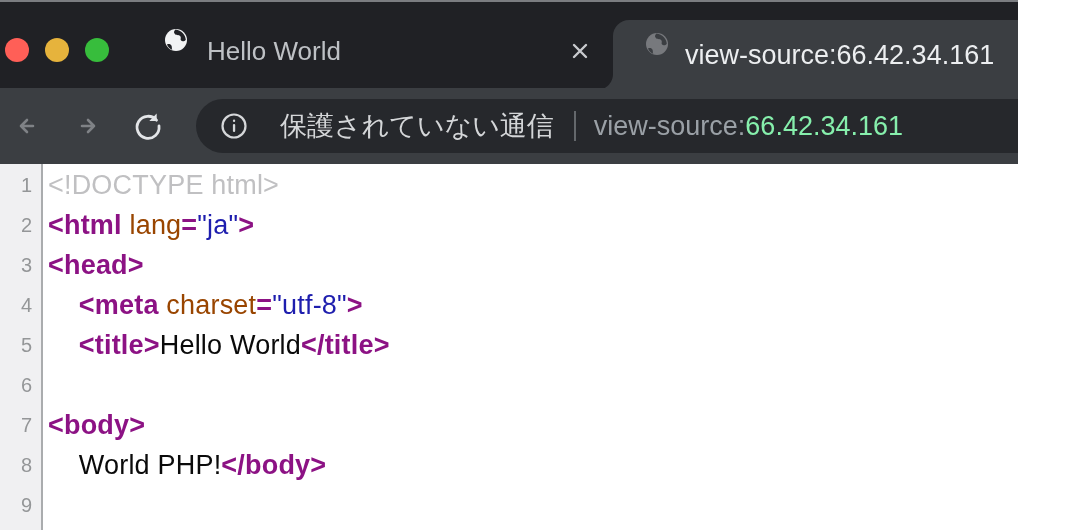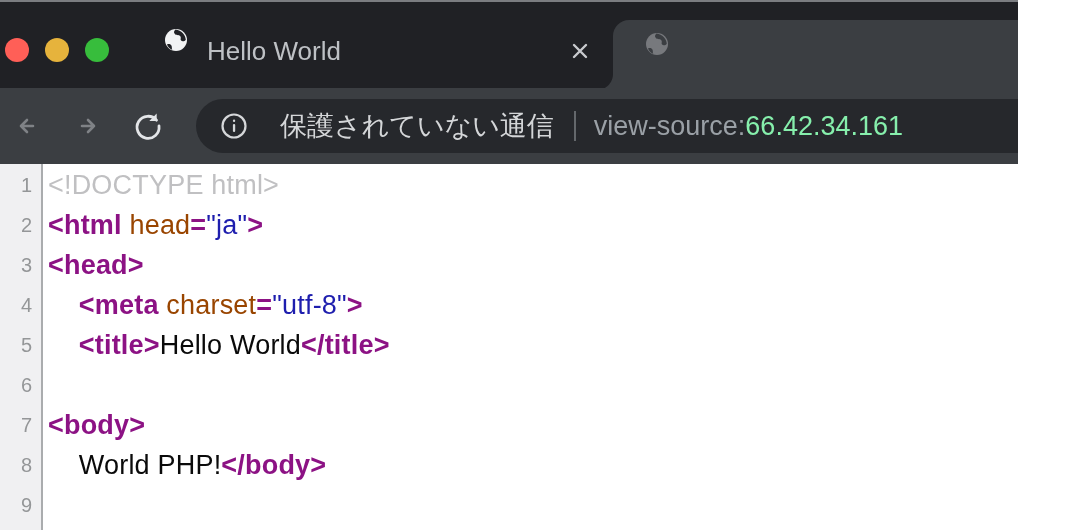--- a/index.html
+++ b/index.html
@@ -87,20 +87,21 @@
     </div>
 
     <div class="tab-active">
       <span class="fav">
         <svg width="24" height="24" viewBox="0 0 24 24">
           <circle cx="12" cy="12" r="11" fill="#77797d"></circle>
           <path fill="#3b3e42" d="M11.5 1.6c-1.8 1.4-2 3.4-.4 4.6 1.7 1.3 4.4.4 5.4 2.2.9 1.6-.6 3 .6 4.2 1.2 1.2 3.6.6 4.7-.9-.5-4.9-4.3-9.2-10.3-10.1z"></path>
           <path fill="#3b3e42" d="M3 16.5c1.8-.9 3.9-.2 4.6 1.4.6 1.4-.2 2.9.9 4.1-2.7-.9-4.6-3-5.5-5.5z"></path>
         </svg>
       </span>
+      <span class="title">view-source:66.42.34.161</span>
       <span class="closer">
         <svg width="21" height="21" viewBox="0 0 20 20">
             <path d="M4 4 L16 16 M16 4 L4 16" stroke="#eceef0" stroke-width="2.4" stroke-linecap="round" fill="none"></path>
           </svg>
       </span>
     </div>
     <div class="tab-curve"></div>
   </div>
 
   <div class="toolbar">
@@ -137,21 +138,21 @@
   </div>
 
   <div class="source">
     <div>
         <div class="srcline">
           <span class="ln">1</span>
           <span class="codetext"><span class="tok-doctype">&lt;!DOCTYPE html&gt;</span></span>
         </div>
         <div class="srcline">
           <span class="ln">2</span>
-          <span class="codetext"><span class="tok-tag">&lt;html </span><span class="tok-attr">head</span><span class="tok-tag">=</span><span class="tok-val">"ja"</span><span class="tok-tag">&gt;</span></span>
+          <span class="codetext"><span class="tok-tag">&lt;html </span><span class="tok-attr">lang</span><span class="tok-tag">=</span><span class="tok-val">"ja"</span><span class="tok-tag">&gt;</span></span>
         </div>
         <div class="srcline">
           <span class="ln">3</span>
           <span class="codetext"><span class="tok-tag">&lt;head&gt;</span></span>
         </div>
         <div class="srcline">
           <span class="ln">4</span>
           <span class="codetext"><span class="tok-tag">    &lt;meta </span><span class="tok-attr">charset</span><span class="tok-tag">=</span><span class="tok-val">"utf-8"</span><span class="tok-tag">&gt;</span></span>
         </div>
         <div class="srcline">

